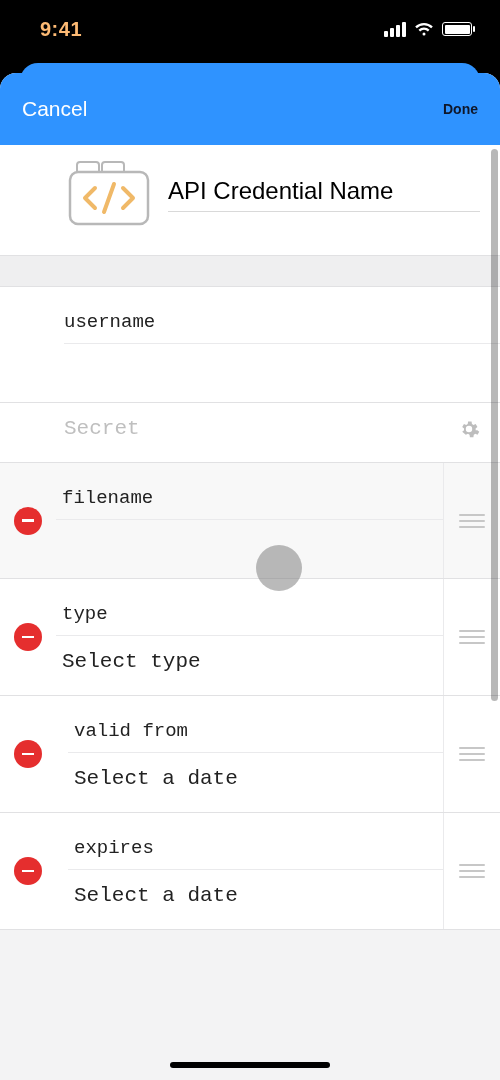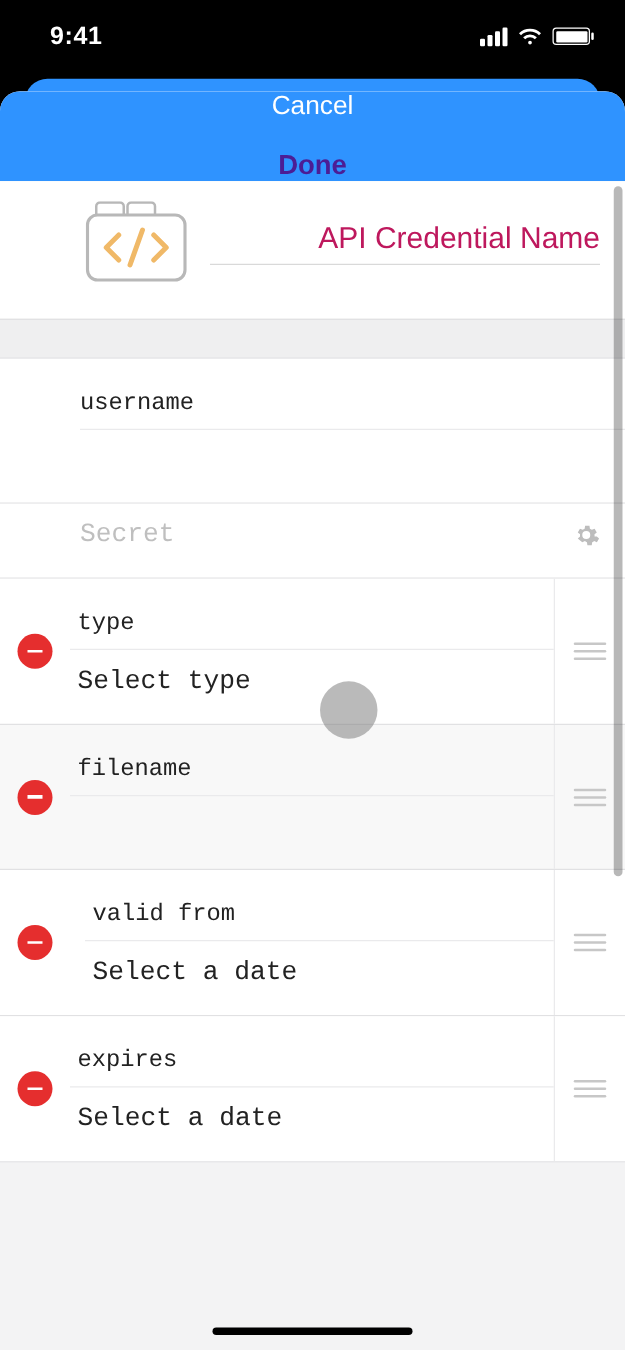--- a/index.html
+++ b/index.html
@@ -1,58 +1,58 @@
 <!DOCTYPE html>
 <html><head>
 <meta charset="utf-8">
 <style>
   * { box-sizing: border-box; margin: 0; padding: 0; }
   html, body { width: 500px; height: 1080px; font-family: -apple-system, "Helvetica Neue", Arial, sans-serif; background: #000; }
   .phone { width: 500px; height: 1080px; background: #000; position: relative; overflow: hidden; }
 
   
-  .status-bar { height: 58px; display: flex; align-items: center; justify-content: space-between; padding: 0 28px 0 40px; color: #ffffff; }
+  .status-bar { height: 58px; display: flex; align-items: center; justify-content: space-between; padding: 0 28px 0 40px; color: #fdba74; }
   .sb-time { font-weight: 600; font-size: 20px; letter-spacing: 0.5px; }
   .sb-icons { display: flex; align-items: center; gap: 8px; }
 
   
   .peek { position: absolute; top: 63px; left: 20px; right: 20px; height: 24px; background: #2f93ff; border-radius: 18px 18px 0 0; }
 
   
   .sheet { position: absolute; top: 73px; left: 0; right: 0; bottom: 0; background: #fff; border-radius: 16px 16px 0 0; overflow: hidden; }
 
   
-  .sheet-header { height: 72px; background: #2f93ff; display: flex; align-items: center; justify-content: space-between; padding: 0 22px; flex-direction: column; }
+  .sheet-header { height: 72px; background: #2f93ff; display: flex; align-items: center; justify-content: space-between; padding: 0 22px; }
   .sheet-header .cancel { color: #fff; font-size: 21px; font-weight: 400; }
-  .sheet-header .done { color: #4c1d95; font-size: 22px; font-weight: 600; }
+  .sheet-header .done { color: #0f172a; font-size: 14px; font-weight: 600; }
 
   
   .sheet-body { position: absolute; top: 72px; left: 0; right: 0; bottom: 0; background: #f3f3f4; display: flex; flex-direction: column; }
 
   
   .scroll-ind { position: absolute; right: 2px; top: 76px; width: 7px; height: 552px; background: rgba(0,0,0,0.28); border-radius: 4px; }
 
   
   .title-row { background: #fff; display: flex; align-items: center; gap: 18px; padding: 16px 20px 28px 68px; }
   .name-input { flex: 1; font-size: 24px; color: #333; padding-bottom: 6px; border-bottom: 1px solid #d9d9d9; }
-  .name-input.placeholder { color: #be185d; text-align: right; }
+  .name-input.placeholder { color: #000000; }
 
   .folder-icon { width: 82px; height: 66px; flex-shrink: 0; }
 
   .gap { height: 32px; background: #efeff0; border-top: 1px solid #e1e1e3; border-bottom: 1px solid #e1e1e3; }
 
   
   .section { background: #fff; border-bottom: 1px solid #e1e1e3; }
   .section-inner { margin-left: 64px; font-family: Liberation Mono, monospace; }
   .label-row { padding: 24px 20px 10px 0; border-bottom: 1px solid #eaeaec; font-size: 19px; color: #222; }
   .value-row { padding: 14px 20px 22px 0; font-size: 20px; color: #222; min-height: 58px; }
   .value-row.big { font-size: 21px; }
 
   
-  .cred-value { display: flex; justify-content: space-between; }
+  .cred-value { display: flex; align-items: center; justify-content: space-between; }
 
   
   .reorder-row { background: #fff; display: flex; align-items: stretch; border-bottom: 1px solid #e1e1e3; position: relative; }
   .reorder-row.alt { background: #f8f8f8; }
   .delete-col { width: 56px; display: flex; align-items: center; justify-content: center; }
   .delete-btn { width: 28px; height: 28px; border-radius: 50%; background: #e52e2e; display: flex; align-items: center; justify-content: center; }
   .delete-btn .minus { width: 12px; height: 2.5px; background: #fff; }
 
   .row-mid { flex: 1; border-right: 1px solid #eaeaec; }
   .drag-col { width: 56px; display: flex; align-items: center; justify-content: center; }
@@ -141,58 +141,58 @@
         <div class="section-inner">
           <div class="value-row cred-value">
             <span class="placeholder" style="font-size:21px;color:#bfbfbf">Secret</span>
             <svg class="gear" viewBox="0 0 24 24">
                 <path fill="#bdbdbd" d="M12 8.5a3.5 3.5 0 100 7 3.5 3.5 0 000-7zm9.2 4.9l2 1.6-1.9 3.3-2.4-1a7.6 7.6 0 01-1.7 1l-.4 2.6h-3.8l-.4-2.6a7.6 7.6 0 01-1.7-1l-2.4 1L4.6 15l2-1.6a7.7 7.7 0 010-2l-2-1.6L6.5 6.5l2.4 1a7.6 7.6 0 011.7-1l.4-2.6h3.8l.4 2.6c.6.3 1.2.6 1.7 1l2.4-1 1.9 3.3-2 1.6c.1.7.1 1.4 0 2z"></path>
               </svg>
           </div>
         </div>
       </div>
 
+      <div class="reorder-row alt">
+        <div class="delete-col">
+            <div class="delete-btn">
+              <div class="minus"></div>
+            </div>
+          </div>
+        <div class="row-mid section-inner" style="margin-left:0">
+          <div class="label-row" style="padding-left:6px">filename</div>
+          <div class="value-row big" style="padding-left:6px"></div>
+        </div>
+        <div class="drag-col">
+            <div class="drag-handle">
+              <span></span>
+              <span></span>
+              <span></span>
+            </div>
+          </div>
+      </div>
+
       <div class="reorder-row">
         <div class="delete-col">
             <div class="delete-btn">
               <div class="minus"></div>
             </div>
           </div>
         <div class="row-mid section-inner" style="margin-left:0">
           <div class="label-row" style="padding-left:6px">type</div>
           <div class="value-row big" style="padding-left:6px">Select type</div>
         </div>
         <div class="drag-col">
             <div class="drag-handle">
               <span></span>
               <span></span>
               <span></span>
             </div>
           </div>
       </div>
 
-      <div class="reorder-row alt">
-        <div class="delete-col">
-            <div class="delete-btn">
-              <div class="minus"></div>
-            </div>
-          </div>
-        <div class="row-mid section-inner" style="margin-left:0">
-          <div class="label-row" style="padding-left:6px">filename</div>
-          <div class="value-row big" style="padding-left:6px"></div>
-        </div>
-        <div class="drag-col">
-            <div class="drag-handle">
-              <span></span>
-              <span></span>
-              <span></span>
-            </div>
-          </div>
-      </div>
-
       <div class="reorder-row">
         <div class="delete-col">
             <div class="delete-btn">
               <div class="minus"></div>
             </div>
           </div>
         <div class="row-mid section-inner" style="margin-left:12px">
           <div class="label-row" style="padding-left:6px">valid from</div>
           <div class="value-row big" style="padding-left:6px">Select a date</div>
         </div>
@@ -204,21 +204,21 @@
             </div>
           </div>
       </div>
 
       <div class="reorder-row">
         <div class="delete-col">
             <div class="delete-btn">
               <div class="minus"></div>
             </div>
           </div>
-        <div class="row-mid section-inner" style="margin-left:0">
+        <div class="row-mid section-inner" style="margin-left:12px">
           <div class="label-row" style="padding-left:6px">expires</div>
           <div class="value-row big" style="padding-left:6px">Select a date</div>
         </div>
         <div class="drag-col">
             <div class="drag-handle">
               <span></span>
               <span></span>
               <span></span>
             </div>
           </div>

